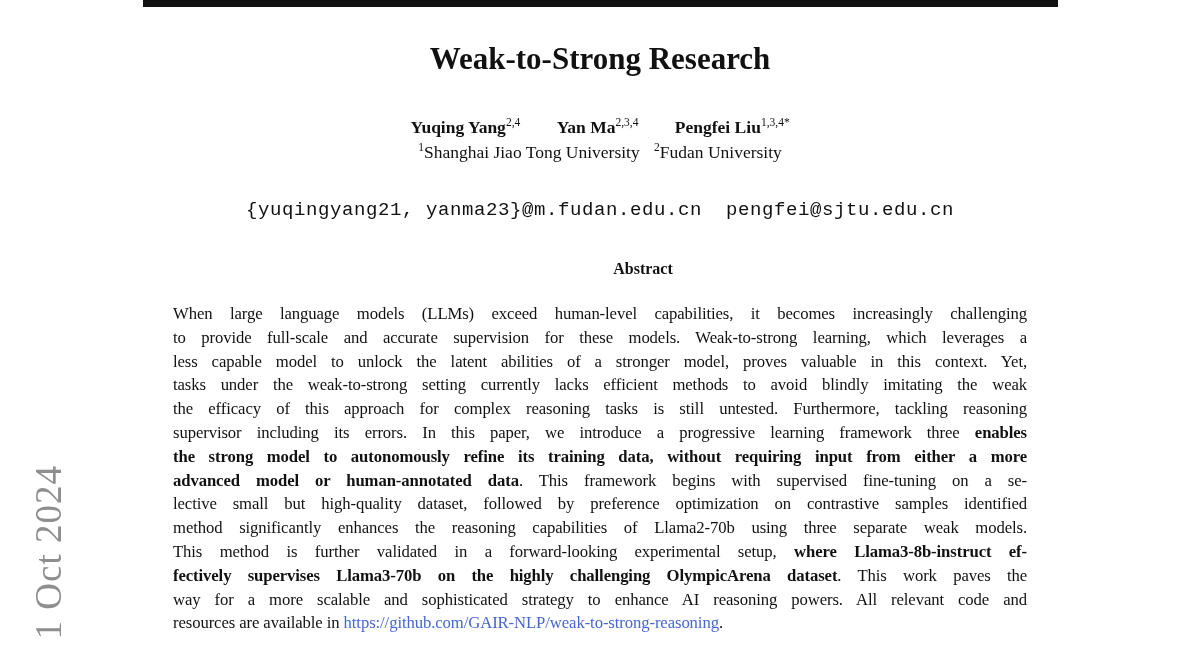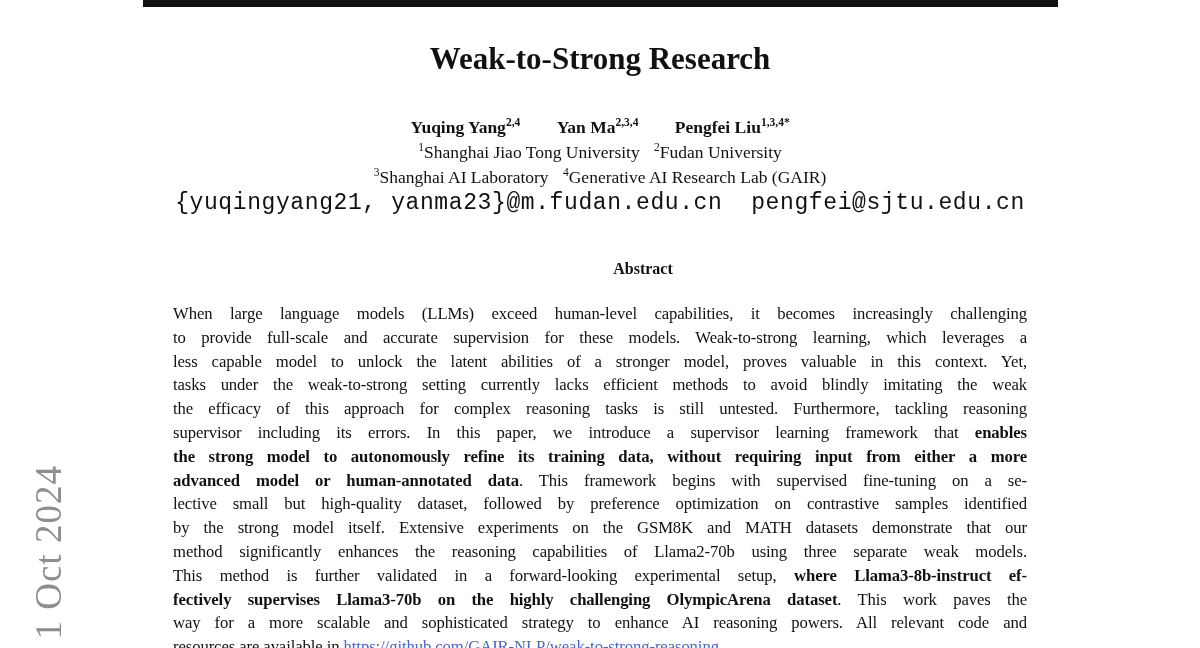--- a/index.html
+++ b/index.html
@@ -20,33 +20,33 @@
   .title{
     position:absolute;top:40px;left:0;width:100%;
     text-align:center;font-size:31px;font-weight:bold;line-height:38px;margin:0;
   }
   .authors{
     position:absolute;top:109px;left:0;width:100%;
     text-align:center;font-size:17.5px;line-height:26px;
   }
   .author{font-weight:bold;margin:0 16px;}
   .authors sup, .affil sup{font-size:11.5px;font-weight:normal;}
-  .author sup{font-weight:bold;}
+  .author sup{font-weight:normal;}
   .affil{
     position:absolute;left:0;width:100%;
     text-align:center;font-size:17.5px;line-height:24px;
   }
   .affil-1{top:135px;}
   .affil-2{top:160px;}
   .affil-item{margin:16px 5px;}
   .email{
-    position:absolute;top:192px;left:0;width:100%;
+    position:absolute;top:199px;left:0;width:100%;
     text-align:center;
     font-family:"Liberation Mono", monospace;
-    font-size:23px;line-height:22px;white-space:pre;letter-spacing:0.6px;
+    font-size:19px;line-height:22px;white-space:pre;letter-spacing:0.6px;
   }
   .abs-head{
     position:absolute;top:255px;left:0;width:100%;
     text-align:center;font-size:16px;font-weight:bold;line-height:27px;margin:0;padding-left:43px;
   }
   .abstract{
     position:absolute;top:302px;left:173px;width:854px;
     font-size:16.7px;line-height:23.8px;letter-spacing:-0.1px;
   }
   .abs-line{text-align:justify;text-align-last:justify;white-space:normal;}
@@ -69,40 +69,35 @@
     <span class="author"><span>Yuqing Yang</span><sup>2,4</sup></span>
     <span class="author"><span>Yan Ma</span><sup>2,3,4</sup></span>
     <span class="author"><span>Pengfei Liu</span><sup>1,3,4*</sup></span>
   </div>
 
   <div class="affil affil-1">
     <span class="affil-item"><sup>1</sup><span>Shanghai Jiao Tong University</span></span>
     <span class="affil-item"><sup>2</sup><span>Fudan University</span></span>
   </div>
 
-  <div class="affil affil-2">
-    <span class="affil-item"><sup>3</sup><span>Shanghai AI Laboratory</span></span>
-    <span class="affil-item"><sup>4</sup><span>Generative AI Research Lab (GAIR)</span></span>
-  </div>
 
   <div class="email">{yuqingyang21, yanma23}@m.fudan.edu.cn  pengfei@sjtu.edu.cn</div>
 
   <h2 class="abs-head">Abstract</h2>
 
   <div class="abstract">
       <div class="abs-line"><span>When large language models (LLMs) exceed human-level capabilities, it becomes increasingly challenging</span></div>
       <div class="abs-line"><span>to provide full-scale and accurate supervision for these models. Weak-to-strong learning, which leverages a</span></div>
       <div class="abs-line"><span>less capable model to unlock the latent abilities of a stronger model, proves valuable in this context. Yet,</span></div>
       <div class="abs-line"><span>tasks under the weak-to-strong setting currently lacks efficient methods to avoid blindly imitating the weak</span></div>
       <div class="abs-line"><span>the efficacy of this approach for complex reasoning tasks is still untested. Furthermore, tackling reasoning</span></div>
-      <div class="abs-line"><span>supervisor including its errors. In this paper, we introduce a supervisor learning framework that </span><span class="b">enables</span></div>
+      <div class="abs-line"><span>supervisor including its errors. In this paper, we introduce a progressive learning framework three </span><span class="b">enables</span></div>
       <div class="abs-line"><span class="b">the strong model to autonomously refine its training data, without requiring input from either a more</span></div>
       <div class="abs-line"><span class="b">advanced model or human-annotated data</span><span>. This framework begins with supervised fine-tuning on a se-</span></div>
       <div class="abs-line"><span>lective small but high-quality dataset, followed by preference optimization on contrastive samples identified</span></div>
-      <div class="abs-line"><span>by the strong model itself. Extensive experiments on the GSM8K and MATH datasets demonstrate that our</span></div>
       <div class="abs-line"><span>method significantly enhances the reasoning capabilities of Llama2-70b using three separate weak models.</span></div>
       <div class="abs-line"><span>This method is further validated in a forward-looking experimental setup, </span><span class="b">where Llama3-8b-instruct ef-</span></div>
       <div class="abs-line"><span class="b">fectively supervises Llama3-70b on the highly challenging OlympicArena dataset</span><span>. This work paves the</span></div>
       <div class="abs-line"><span>way for a more scalable and sophisticated strategy to enhance AI reasoning powers. All relevant code and</span></div>
       <div class="abs-line last"><span>resources are available in </span><span class="lnk">https://github.com/GAIR-NLP/weak-to-strong-reasoning</span><span>.</span></div>
     </div>
 
 </div>
 
 </body></html>

